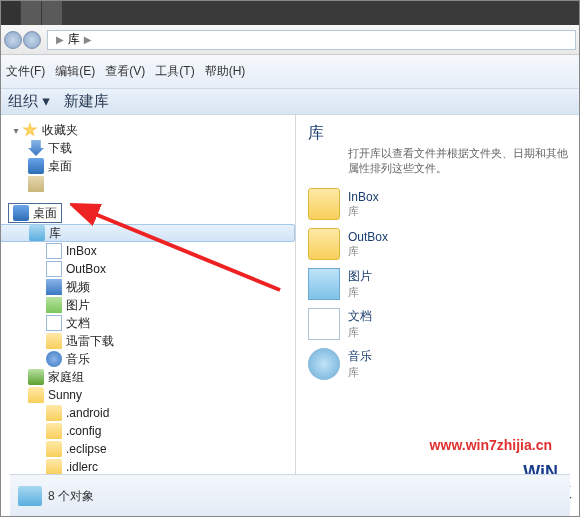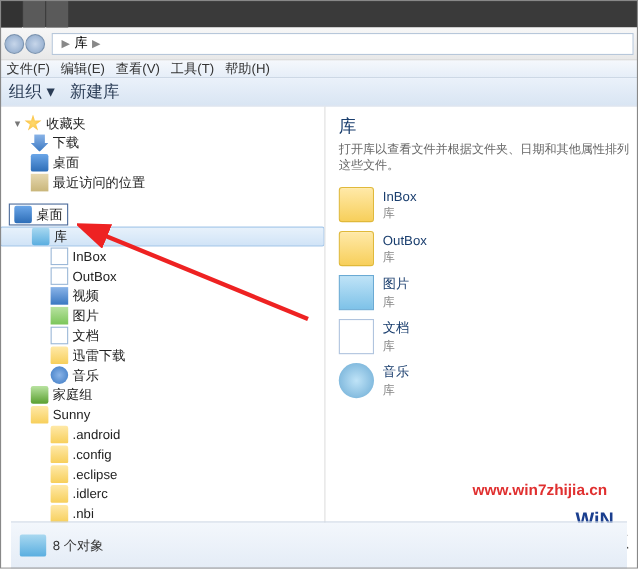--- a/index.html
+++ b/index.html
@@ -11,21 +11,21 @@
   .tab-strip .tab.active { background: #333; }
 
   
   .nav-row { height: 30px; background: linear-gradient(#f7f7f7,#e8e8e8); border-bottom: 1px solid #ccc; display: flex; align-items: center; padding: 0 4px; }
   .nav-btns { display: flex; gap: 1px; margin-right: 6px; }
   .nav-btn { width: 18px; height: 18px; border-radius: 50%; background: radial-gradient(#c7d6ea,#8aa6c9); border: 1px solid #7a93b0; }
   .addr { flex: 1; height: 20px; border: 1px solid #b7c7da; background: #fff; display: flex; align-items: center; padding: 0 4px; font-size: 12px; }
   .addr .chev { margin: 0 4px; color: #888; font-size: 10px; }
 
   
-  .menubar { height: 16px; background: linear-gradient(#f5f8fc,#e6eef8); border-bottom: 1px solid #cdd8e5; display: flex; align-items: center; padding: 0 6px; gap: 10px; font-size: 12px; color: #333; }
+  .menubar { height: 34px; background: linear-gradient(#f5f8fc,#e6eef8); border-bottom: 1px solid #cdd8e5; display: flex; align-items: center; padding: 0 6px; gap: 10px; font-size: 12px; color: #333; }
 
   
   .org-bar { height: 26px; background: linear-gradient(#eaf1fa,#d9e5f3); border-bottom: 1px solid #cdd8e5; display: flex; align-items: center; padding: 0 8px; gap: 14px; font-size: 15px; color: #2a3c55; }
 
   
   .main { display: flex; height: 390px; position: relative; }
   .sidebar { width: 296px; background: #fff; border-right: 1px solid #d6d6d6; position: relative; overflow-y: auto; overflow-x: hidden; }
   .content { flex: 1; background: #fff; padding: 8px 8px 0 12px; position: relative; overflow: hidden; }
 
   .tree { font-size: 12px; color: #222; padding: 6px 0; }
@@ -50,21 +50,21 @@
   .i-pic { background: linear-gradient(#b8e2a0,#7cc65a); }
   .i-music { background: radial-gradient(#8ab4e8,#3a78c2); border-radius: 50%; }
   .i-home { background: linear-gradient(#b8e2a0,#5aa030); border-radius: 2px; }
 
   .sidebar::-webkit-scrollbar { width: 16px; }
   .sidebar::-webkit-scrollbar-track { background: #f0f0f0; border-left:1px solid #ddd; }
   .sidebar::-webkit-scrollbar-thumb { background: #c9c9c9; border: 1px solid #aaa; border-radius: 2px; }
 
   
   .content h2 { font-size: 16px; font-weight: normal; color: #1a3e6e; margin-bottom: 2px; }
-  .content .sub { font-size: 11px; color: #666; margin-bottom: 12px; }
+  .content .sub { font-size: 11px; color: #666; margin-bottom: 12px; margin-left: 40px; }
   .lib-grid { display: flex; flex-wrap: wrap; gap: 8px 30px; }
   .lib-item { display: flex; align-items: center; gap: 8px; width: 150px; }
   .lib-item .thumb { width: 32px; height: 32px; }
   .th-folder { background: linear-gradient(#ffe9a8,#f7cf5b); border: 1px solid #e0b93a; border-radius: 3px; }
   .th-doc { background: #fff; border: 1px solid #b0c4de; }
   .th-pic { background: linear-gradient(#bfe3f7,#7ec2e8); border: 1px solid #6aaad4; }
   .th-music { background: radial-gradient(#bfe3f7,#6aaad4); border-radius: 50%; }
   .lib-item .txt .name { font-size: 12px; color: #1a3e6e; }
   .lib-item .txt .kind { font-size: 11px; color: #888; }
 
@@ -129,21 +129,20 @@
       <div class="node lvl1">
         <span class="ic i-down"></span>
         <span>下载</span>
       </div>
       <div class="node lvl1">
         <span class="ic i-desk"></span>
         <span>桌面</span>
       </div>
       <div class="node lvl1">
         <span class="ic i-recent"></span>
-        <span>最近访问的位置</span>
       </div>
 
       <div style="height:10px"></div>
 
       
       <div class="node boxed">
         <span class="ic i-desk"></span>
         <span>桌面</span>
       </div>
 

